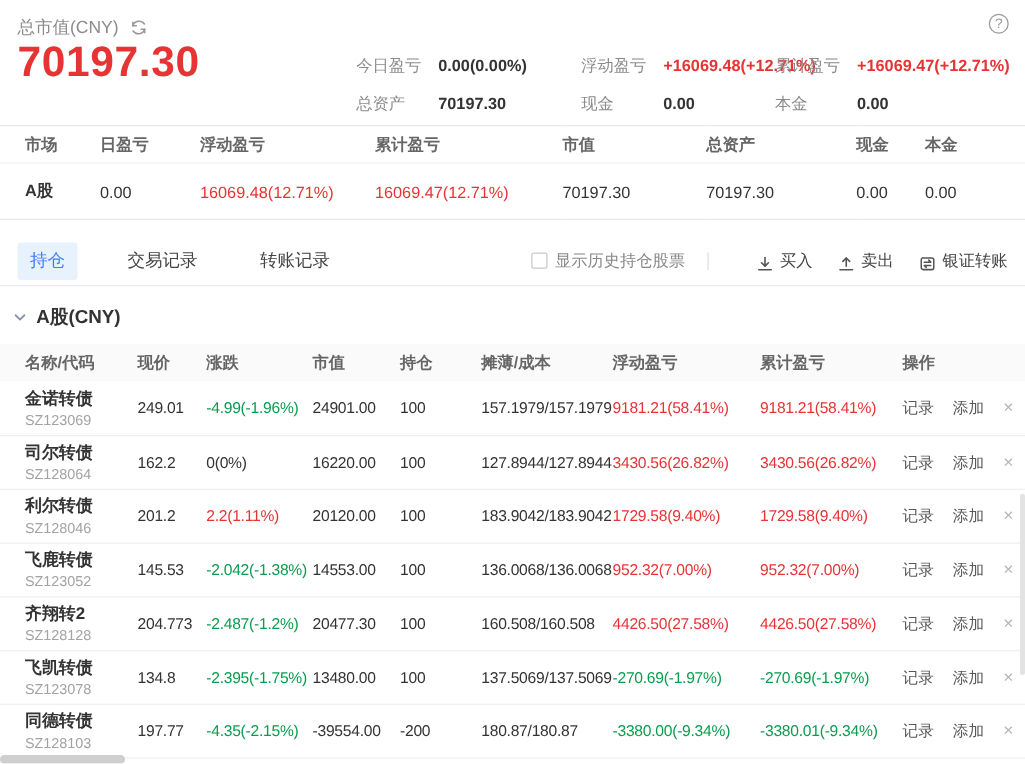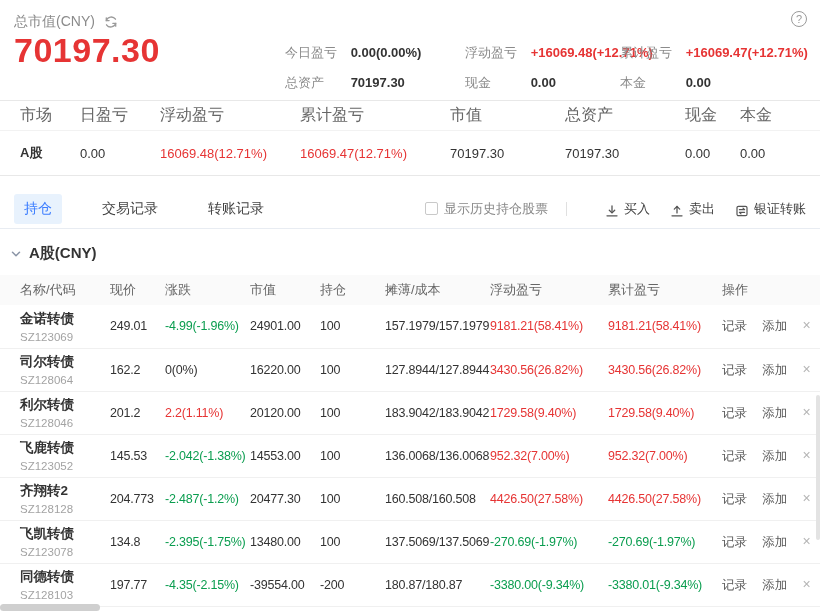--- a/index.html
+++ b/index.html
@@ -26,21 +26,21 @@
         color:#9a9a9a;font-size:11px;line-height:14px;text-align:center;cursor:pointer;}
 
   [data-color="red"]{color:var(--red);}
   [data-color="green"]{color:var(--green);}
   [data-color="dark"]{color:#333;}
 
   
   table{border-collapse:collapse;width:820px;table-layout:fixed;}
   td,th{text-align:left;white-space:nowrap;overflow:visible;}
   .market{border-top:1px solid #e8e8e8;border-bottom:1px solid #e8e8e8;}
-  .market th{font-weight:normal;color:#666;font-size:16px;height:30px;border-bottom:1px solid #f2f2f2;}
+  .market th{font-weight:bold;color:#666;font-size:13px;height:30px;border-bottom:1px solid #f2f2f2;}
   .market td{font-size:13px;height:45px;margin-left:32px;}
   .market .first{padding-left:20px;}
   .market .mkt-name{font-weight:bold;}
 
   
   .tabbar{display:flex;align-items:center;height:40px;margin-top:13px;padding:0 14px;border-bottom:1px solid #e8ecf2;}
   .tab{font-size:14px;color:#444;margin-right:30px;cursor:pointer;padding:6px 10px;}
   .tab.active{background:var(--tab-bg);color:var(--accent-blue);border-radius:3px;}
   .tab-right{margin-left:auto;display:flex;align-items:center;font-size:13px;color:#555;}
   .chk-wrap{display:flex;align-items:center;color:#888;cursor:pointer;}
@@ -48,21 +48,21 @@
   .vdiv{width:1px;height:14px;background:#e0e0e0;margin:0 18px;}
   .tool-btn{display:flex;align-items:flex-end;margin-left:20px;cursor:pointer;color:#444;}
   .tool-btn:first-of-type{margin-left:0;}
   .tool-btn svg{margin-right:5px;}
 
   
   .section-header{display:flex;align-items:center;padding:15px 4px 12px 10px;cursor:pointer;}
   .section-title{font-size:15px;font-weight:bold;margin-left:7px;}
 
   
-  .holdings thead th{background:#fafafa;font-weight:normal;color:#666;font-size:13px;height:30px;}
+  .holdings thead th{background:#fafafa;font-weight:bold;color:#666;font-size:13px;height:30px;}
   .holdings td{height:43px;border-bottom:1px solid #f0f0f0;font-size:12.5px;letter-spacing:-0.2px;}
   .holdings .first{padding-left:20px;}
   .c-name .nm{font-size:13.5px;font-weight:bold;color:#333;letter-spacing:0;cursor:pointer;}
   .c-name .cd{font-size:11.5px;color:#a3a3a3;margin-top:3px;letter-spacing:0;}
   .ops .op{color:#595959;margin-right:12px;cursor:pointer;letter-spacing:0;}
   .ops .close{color:#b5b5b5;font-size:14px;margin-right:0;}
 
   
   .hscroll{position:absolute;left:0;bottom:0;width:100px;height:7px;background:#cfcfcf;border-radius:4px;cursor:pointer;}
   .vscroll{position:absolute;right:0;top:395px;width:4px;height:145px;background:#e3e3e3;border-radius:2px;cursor:pointer;}

